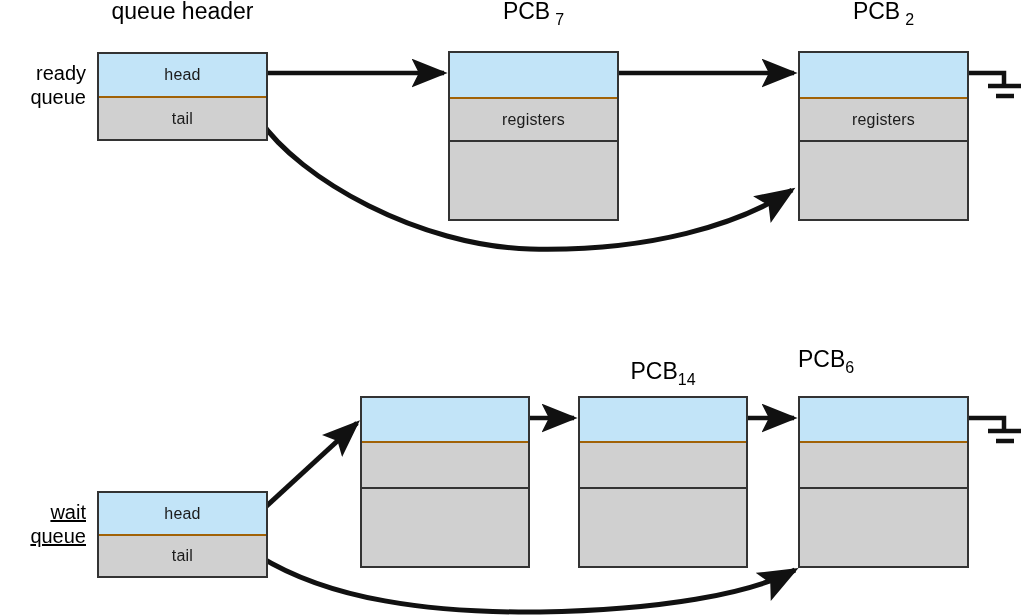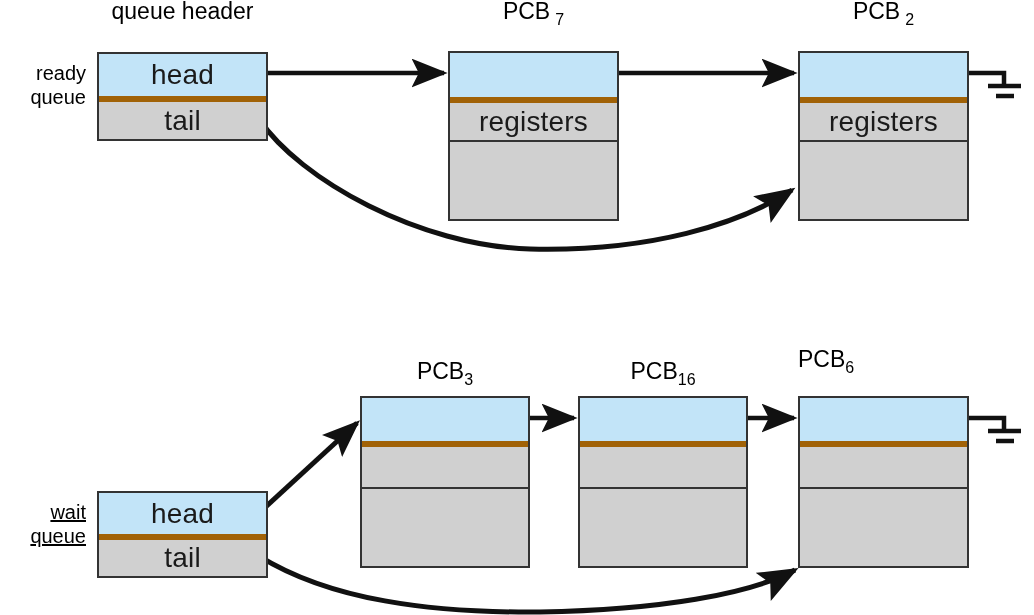--- a/index.html
+++ b/index.html
@@ -33,35 +33,35 @@
     background: #d0d0d0;
   }
   .cell {
     position: absolute;
     left: 0;
     box-sizing: border-box;
     width: 100%;
     display: flex;
     align-items: center;
     justify-content: center;
-    font-size: 28px;
+    font-size: 16px;
     color: #1a1a1a;
     letter-spacing: 0.2px;
   }
   .cell.blue {
     background: #c2e4f8;
   }
   .cell.gray {
     background: #d0d0d0;
   }
   .sep-top {
     border-top: 2px solid #333333;
   }
   .sep-thin {
-    border-top: 6px solid #a16207;
+    border-top: 2px solid #a16207;
   }
   
   .caption {
     position: absolute;
     font-size: 23px;
     color: #000000;
     white-space: nowrap;
   }
   .caption .sub {
     font-size: 16px;
@@ -168,29 +168,28 @@
   <div class="side-label" style="left:2px; top:500px; width:84px;text-decoration:underline;">
     <div>wait</div>
     <div>queue</div>
   </div>
 
   <div class="node" style="left:97px; top:491px; width:171px; height:87px;">
     <div class="cell blue" style="top:0; height:41px;">head</div>
     <div class="cell gray sep-thin" style="top:41px; height:42px;">tail</div>
   </div>
 
-  <div class="caption" style="left:360px; top:358px; width:170px; text-align:center;"><span>PCB</span><span class="sub">3</span></div>
 
   <div class="node" style="left:360px; top:396px; width:170px; height:172px;">
     <div class="cell blue" style="top:0; height:43px;"></div>
     <div class="cell gray sep-thin" style="top:43px; height:46px;"></div>
     <div class="cell gray sep-top" style="top:89px; height:79px;"></div>
   </div>
 
-  <div class="caption" style="left:578px; top:358px; width:170px; text-align:center;"><span>PCB</span><span class="sub">16</span></div>
+  <div class="caption" style="left:578px; top:358px; width:170px; text-align:center;"><span>PCB</span><span class="sub">14</span></div>
 
   <div class="node" style="left:578px; top:396px; width:170px; height:172px;">
     <div class="cell blue" style="top:0; height:43px;"></div>
     <div class="cell gray sep-thin" style="top:43px; height:46px;"></div>
     <div class="cell gray sep-top" style="top:89px; height:79px;"></div>
   </div>
 
   <div class="caption" style="left:798px; top:346px; width:171px; "><span>PCB</span><span class="sub">6</span></div>
 
   <div class="node" style="left:798px; top:396px; width:171px; height:172px;">

